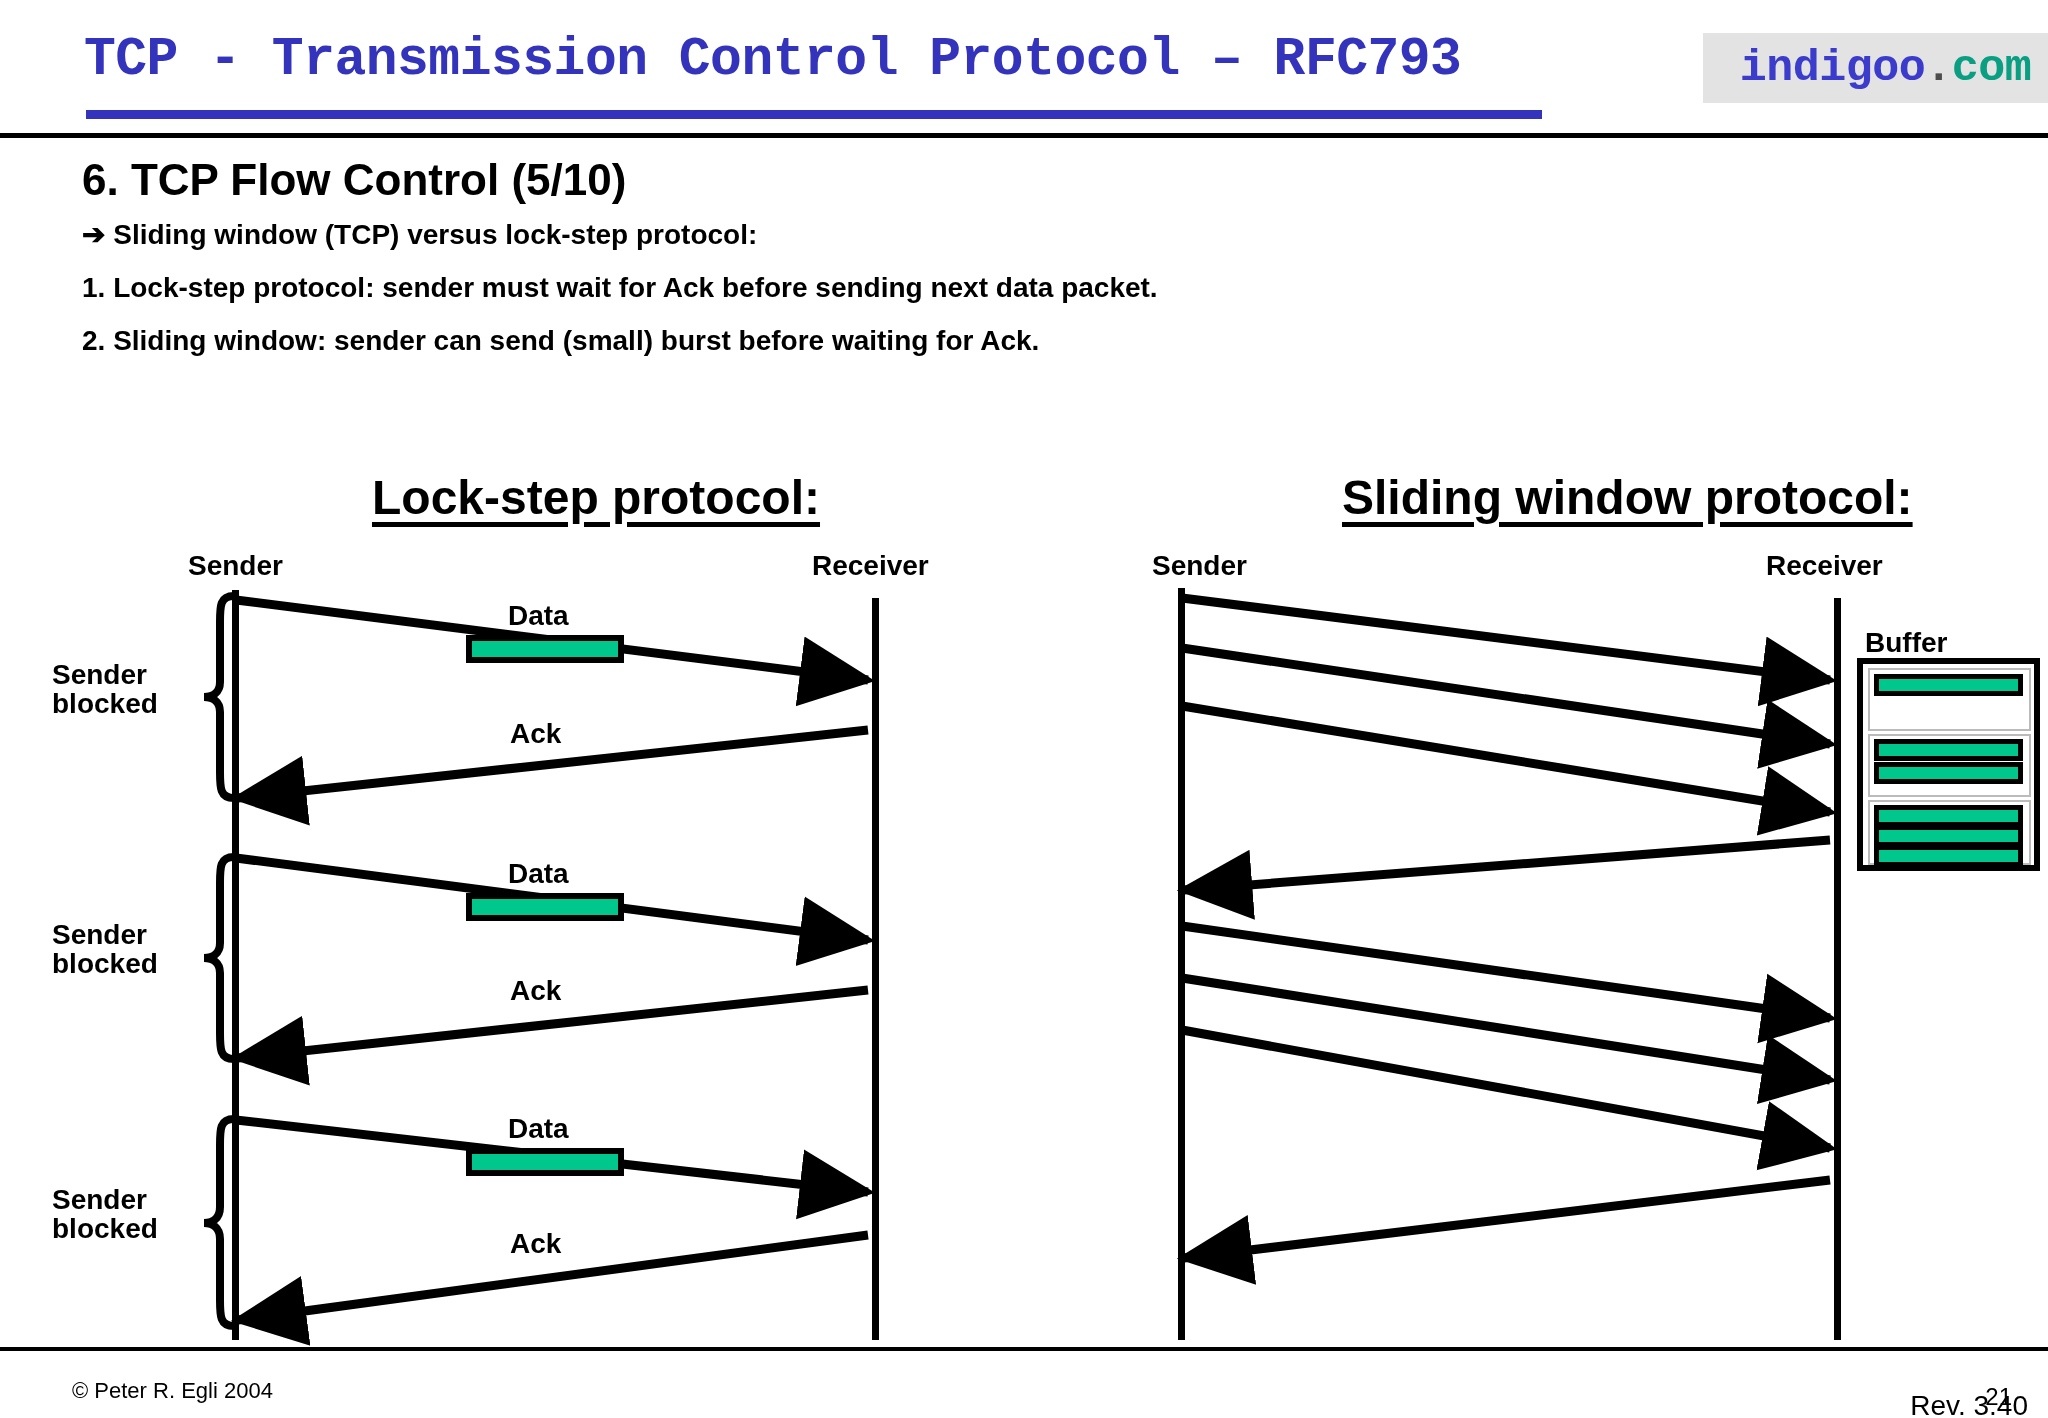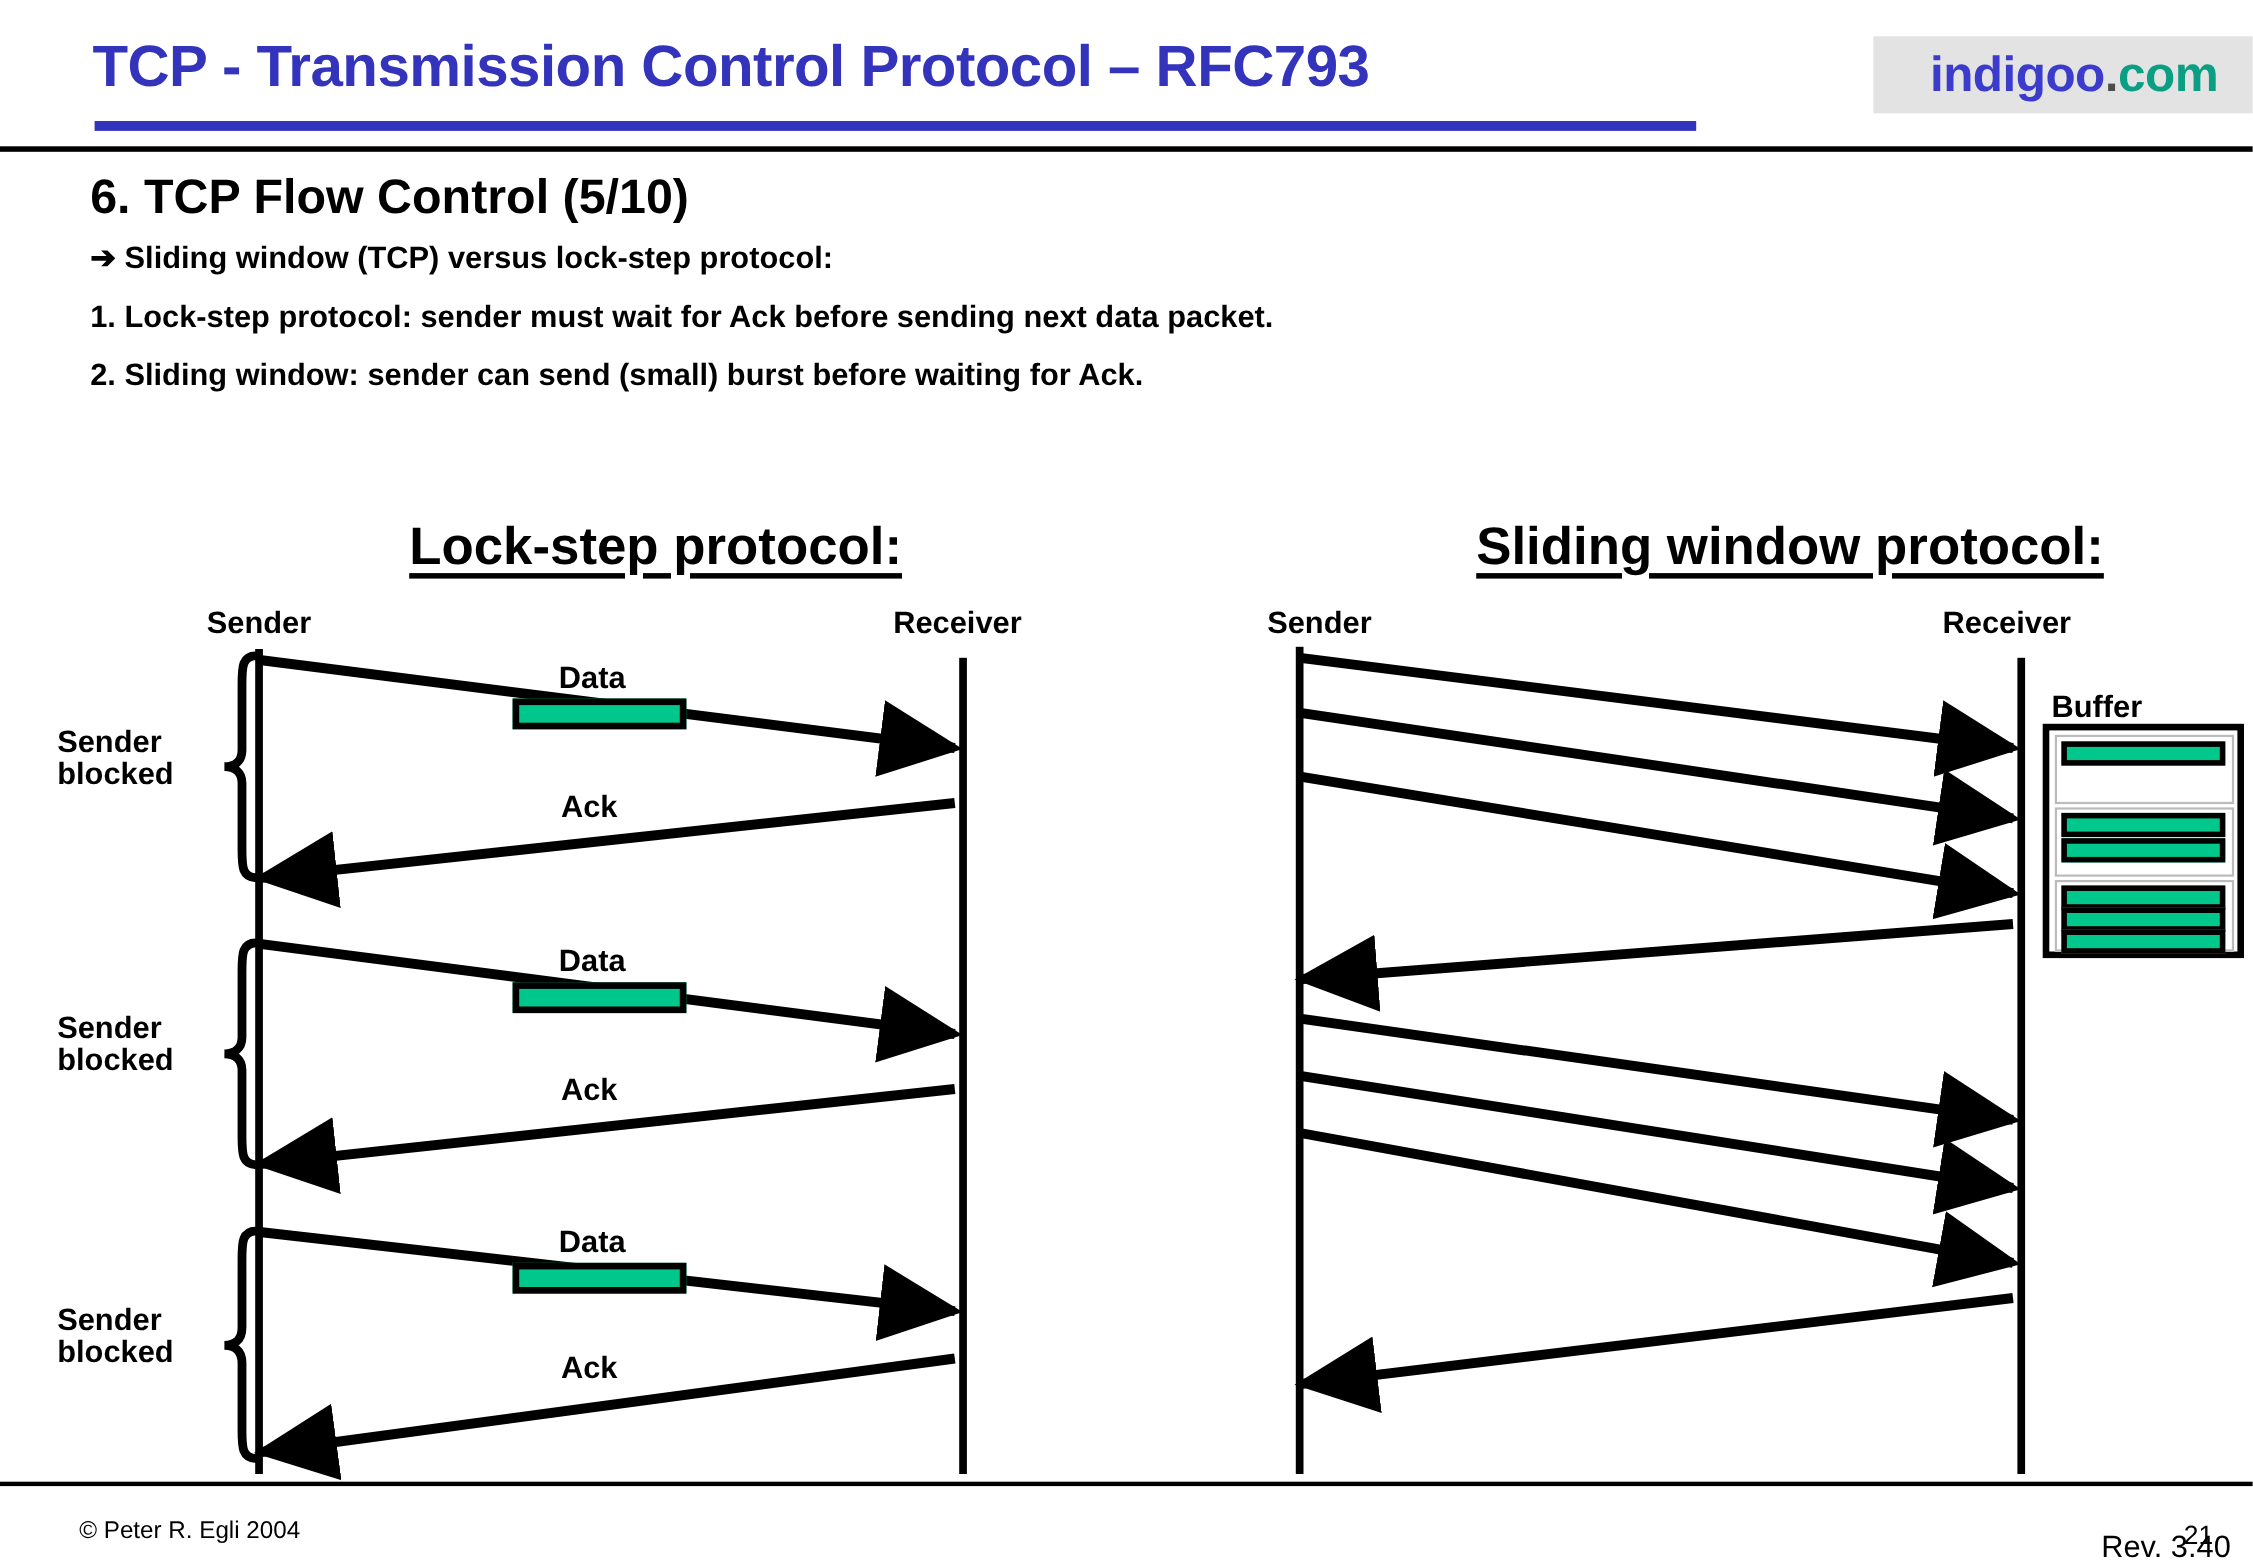--- a/index.html
+++ b/index.html
@@ -14,21 +14,21 @@
     position: relative;
     overflow: hidden;
     font-family: "Liberation Sans", sans-serif;
     color: #000000;
   }
 
   
   #header {
     position: absolute;
     left: 0; top: 0;
-    width: 2048px; height: 156px;
+    width: 2048px; height: 156px; font-family: Liberation Mono, monospace;
   }
   #header-title {
     position: absolute;
     left: 84px; top: 30px;
     font-size: 53px;
     font-weight: bold;
     color: #3333bb;
     letter-spacing: -0.5px;
     white-space: nowrap;
   }

